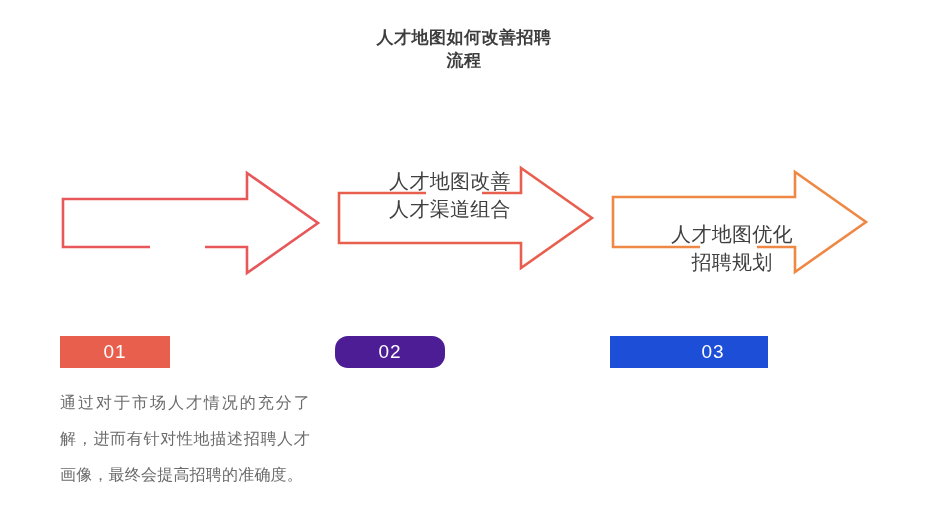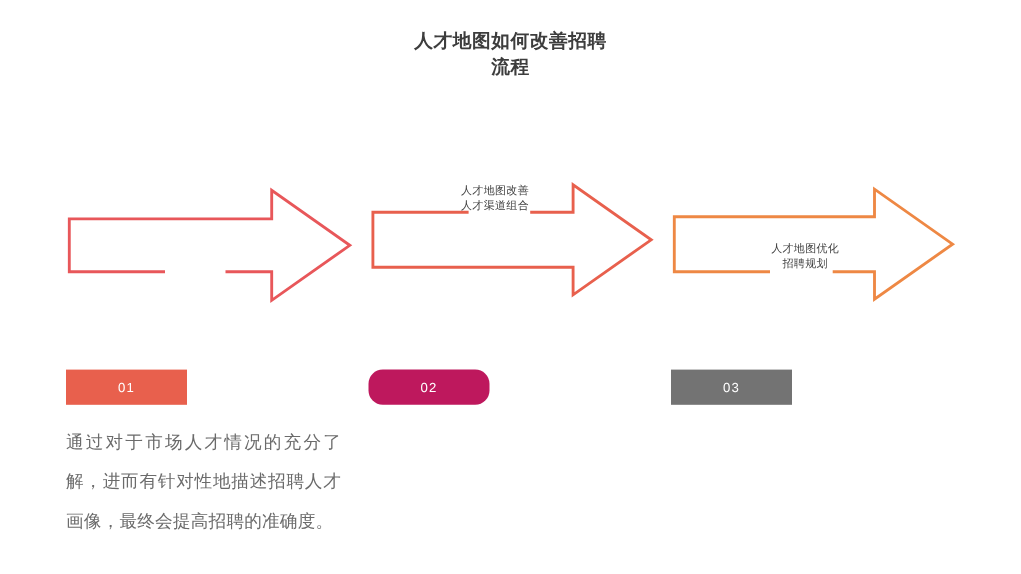--- a/index.html
+++ b/index.html
@@ -45,21 +45,21 @@
     pointer-events: none;
   }
   .arrow-svg {
     position: absolute;
     left: 0;
     top: 0;
   }
   .arrow-label {
     position: absolute;
     text-align: center;
-    font-size: 10px;
+    font-size: 20px;
     line-height: 1.42;
     color: #404040;
     white-space: pre-line;
     letter-spacing: 0.3px;
   }
   #arrow-label-1 { left: 86px;  top: 222px; width: 152px; }
   #arrow-label-2 { left: 374px; top: 167px; width: 152px; }
   #arrow-label-3 { left: 656px; top: 220px; width: 152px; }
 
   
@@ -70,21 +70,21 @@
   #step-col-1 { left: 60px;  width: 250px; }
   #step-col-2 { left: 335px; width: 250px; }
   #step-col-3 { left: 610px; width: 258px; }
 
   .step-badge {
     width: 110px;
     height: 32px;
     line-height: 32px;
     text-align: center;
     color: #ffffff;
-    font-size: 12px;
+    font-size: 19px;
     letter-spacing: 1px;
   }
   .step-text {
     margin-top: 17px;
     font-size: 16px;
     line-height: 2.25;
     color: #6b6b6b;
     text-align: justify;
     letter-spacing: 0.2px;
   }
@@ -118,20 +118,20 @@
     <div class="arrow-label" id="arrow-label-3">人才地图优化
 招聘规划</div>
   </div>
 
   <div class="step-col" id="step-col-1">
     <div class="step-badge" style="background-color: rgb(232, 96, 77);">01</div>
     <div class="step-text" style="color: rgb(107, 107, 107);">通过对于市场人才情况的充分了解，进而有针对性地描述招聘人才画像，最终会提高招聘的准确度。</div>
   </div>
 
   <div class="step-col" id="step-col-2">
-    <div class="step-badge" style="background-color: #be185d; border-radius: 13px;">02</div>
+    <div class="step-badge" style="background-color: #4c1d95; border-radius: 13px;">02</div>
   </div>
 
   <div class="step-col" id="step-col-3">
-    <div class="step-badge" style="background-color: #737373;">03</div>
+    <div class="step-badge" style="background-color: #1d4ed8; padding-left: 48px;">03</div>
   </div>
 
 </div>
 
 </body></html>

